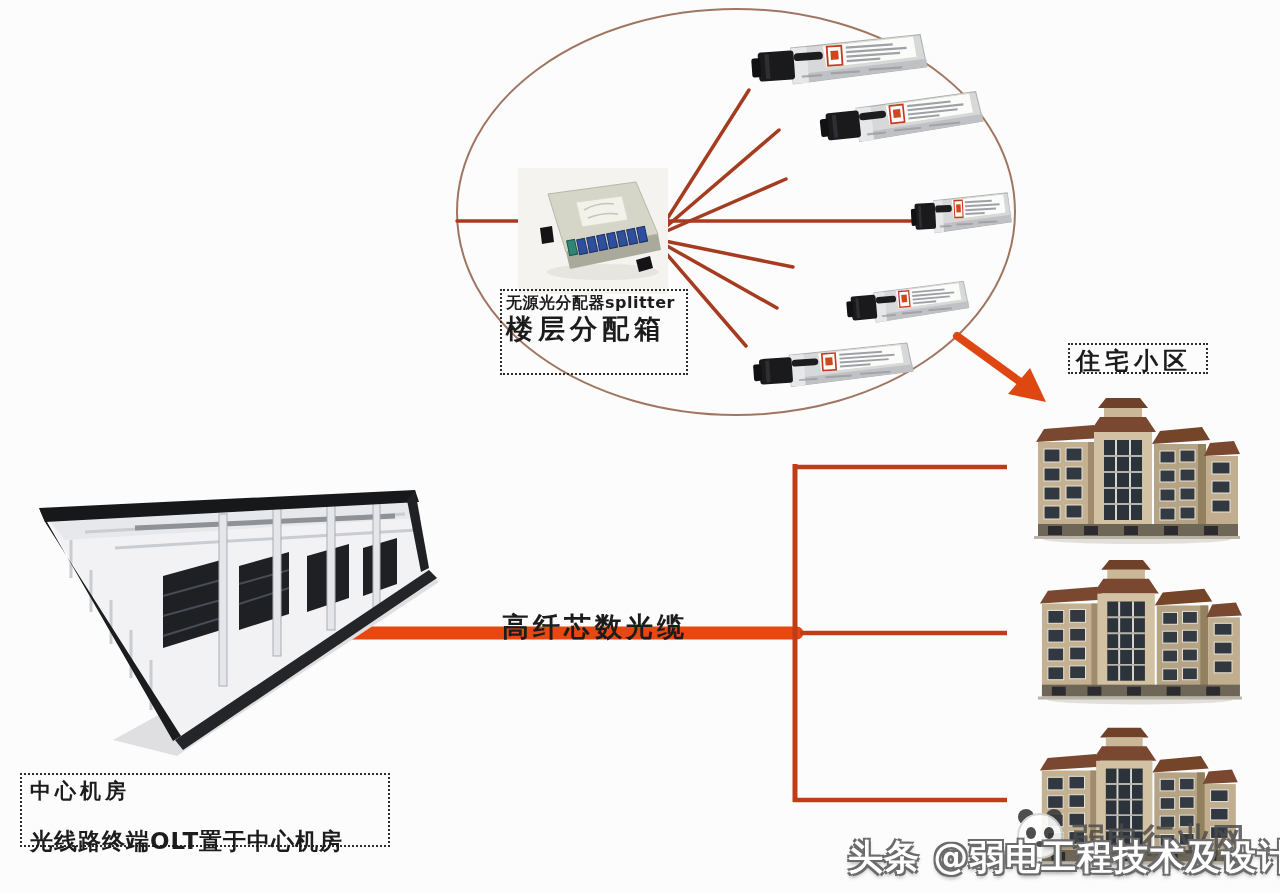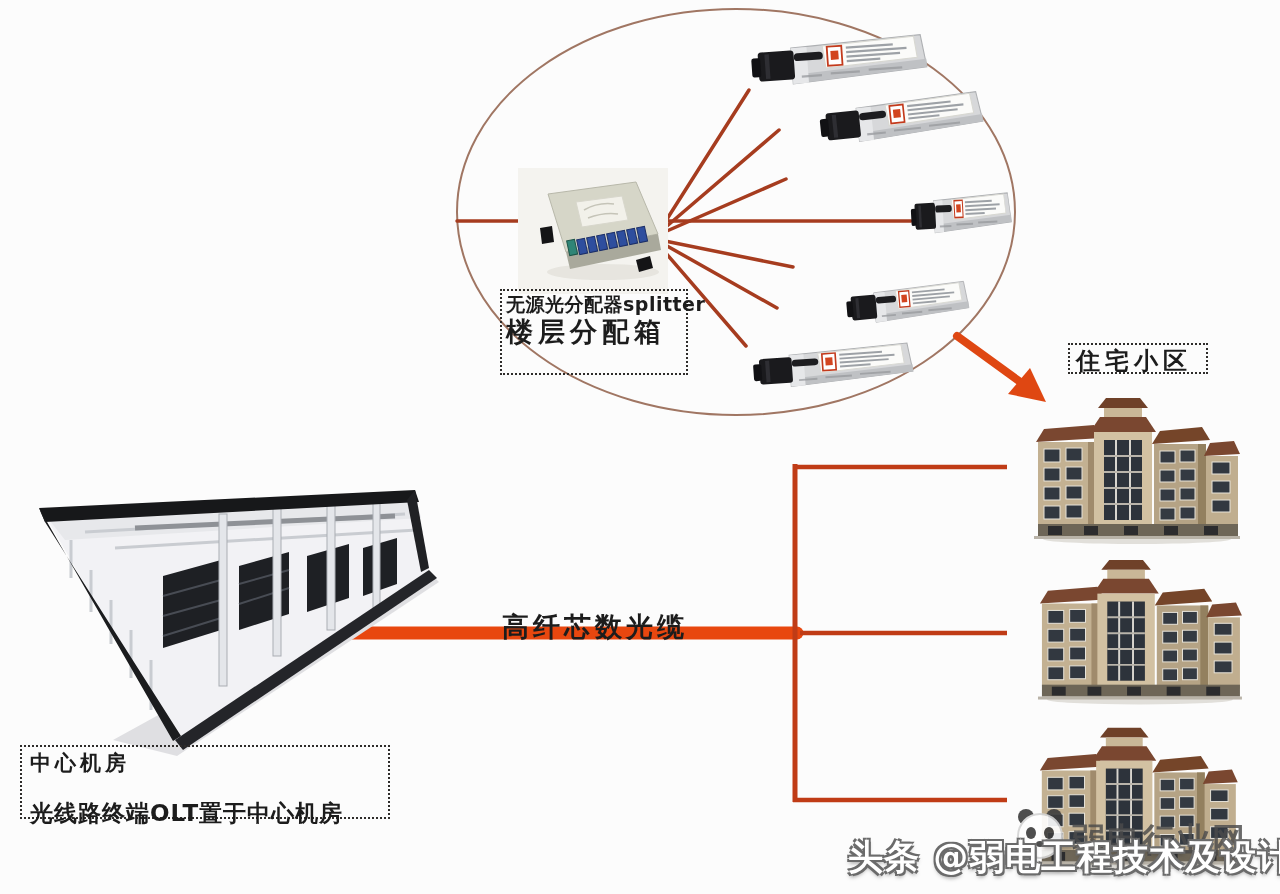--- a/index.html
+++ b/index.html
@@ -7,21 +7,21 @@
     position:relative;width:1280px;height:894px;overflow:hidden;
     background:#fcfcfc;
     font-family:"DejaVu Sans","Liberation Sans",sans-serif;
     color:#1c1c1c;
   }
   .layer{position:absolute;left:0;top:0;width:1280px;height:894px;}
   .abs{position:absolute;}
   .dotted-box{position:absolute;border:2px dotted #2e2c2a;box-sizing:border-box;}
   .lbl{font-weight:bold;color:#1c1c1c;line-height:1.22;white-space:nowrap;}
   .lbl-sm{font-size:16px;}
-  .splitter-line1{font-size:19px;letter-spacing:0.5px;}
+  .splitter-line1{font-size:16px;letter-spacing:0.5px;}
   .splitter-line2{font-size:27px;letter-spacing:5px;}
   .room-line1{font-size:21px;letter-spacing:4px;}
   .room-line2{font-size:23px;letter-spacing:1px;margin-top:22px;}
   .resi{font-size:24px;letter-spacing:5px;}
   .cable{font-size:27px;letter-spacing:4px;}
   .wm-site{
     font-size:33px;font-weight:bold;color:#4b4b4b;opacity:.82;
     letter-spacing:2px;white-space:nowrap;
   }
   .wm-headline{
@@ -236,21 +236,21 @@
   <div class="dotted-box" style="left:500px;top:289px;width:188px;height:86px;padding:2px 4px;">
     <div class="lbl splitter-line1">无源光分配器splitter</div>
     <div class="lbl splitter-line2">楼层分配箱</div>
   </div>
 
 
   <div class="dotted-box" style="left:1068px;top:343px;width:140px;height:31px;padding:2px 6px;">
     <div class="lbl resi">住宅小区</div>
   </div>
 
-  <div class="dotted-box" style="left:20px;top:745px;width:370px;height:74px;padding:4px 8px;">
+  <div class="dotted-box" style="left:20px;top:773px;width:370px;height:74px;padding:4px 8px;">
     <div class="lbl room-line1">中心机房</div>
     <div class="lbl room-line2">光线路终端OLT置于中心机房</div>
   </div>
 
   <div class="abs lbl cable" style="left:502px;top:576px;margin-top:35px;">高纤芯数光缆</div>
 
   <svg class="abs" style="left:1014px;top:808px;width:52px;height:52px;z-index:5;" viewBox="0 0 52 52" opacity="0.9">
     <circle cx="12" cy="9" r="8" fill="#3c3c3c"></circle>
     <circle cx="40" cy="9" r="8" fill="#3c3c3c"></circle>
     <circle cx="26" cy="28" r="22" fill="#ffffff" stroke="#d4d4d4" stroke-width="2"></circle>

